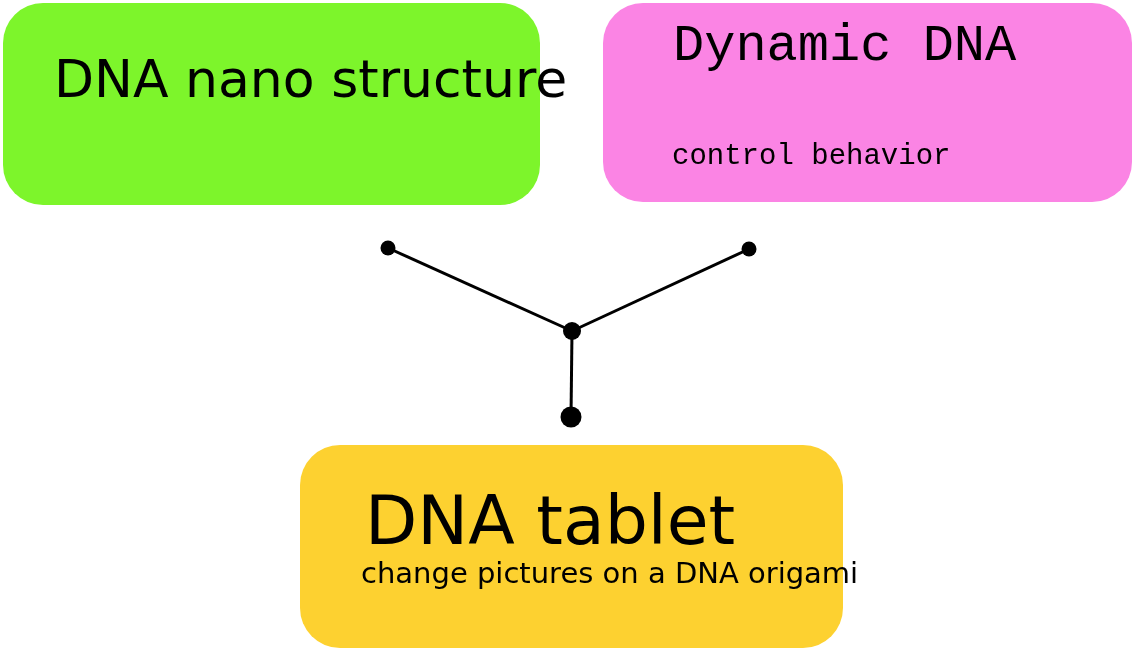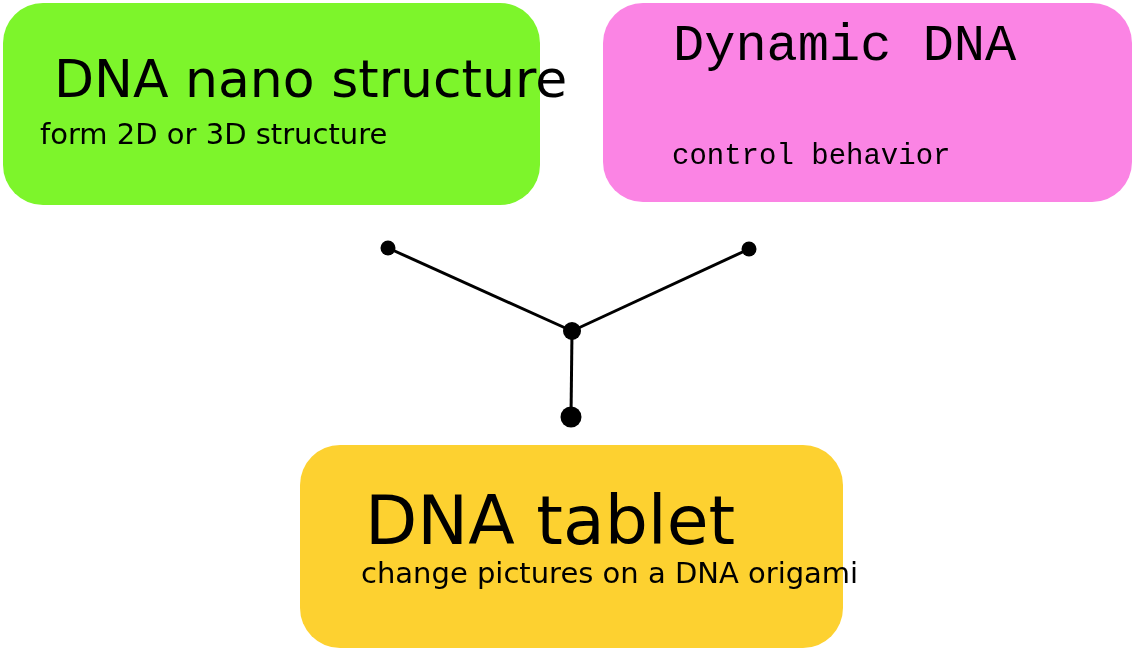--- a/index.html
+++ b/index.html
@@ -63,21 +63,20 @@
     pointer-events: none;
   }
 </style>
 </head>
 <body>
 
 <div class="canvas">
 
   <div class="node" id="node-green" style="background-color: rgb(125, 245, 43);">
     <div class="node-text title-lg" id="green-title">DNA nano structure</div>
-    <div class="node-text subtitle" id="green-subtitle">form 2D or 3D structure</div>
   </div>
 
   <div class="node" id="node-pink" style="background-color: rgb(251, 132, 228);">
     <div class="node-text title-lg" id="pink-title-line1">Dynamic DNA</div>
     <div class="node-text subtitle" id="pink-subtitle">control behavior</div>
   </div>
 
   <div class="node" id="node-yellow" style="background-color: rgb(253, 209, 48);">
     <div class="node-text title-xl" id="yellow-title">DNA tablet</div>
     <div class="node-text subtitle" id="yellow-subtitle">change pictures on a DNA origami</div>

